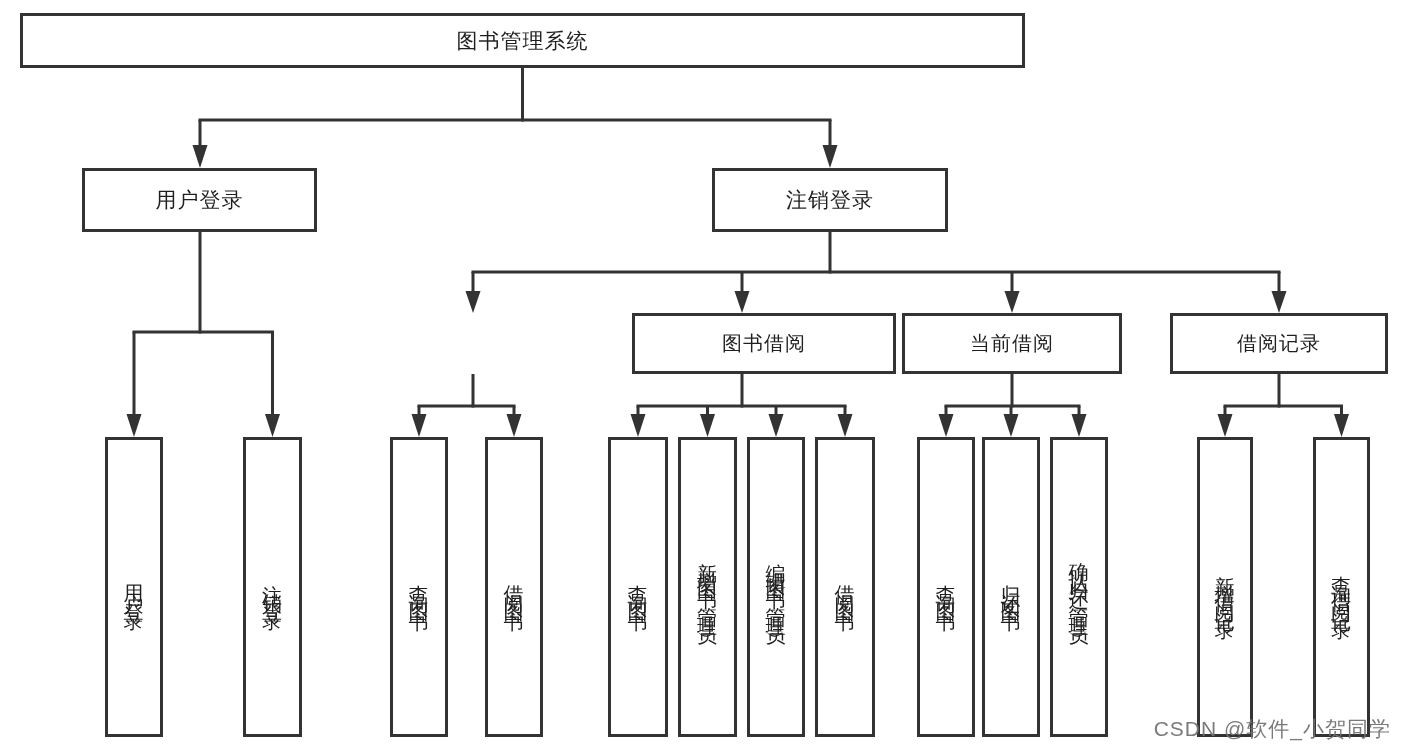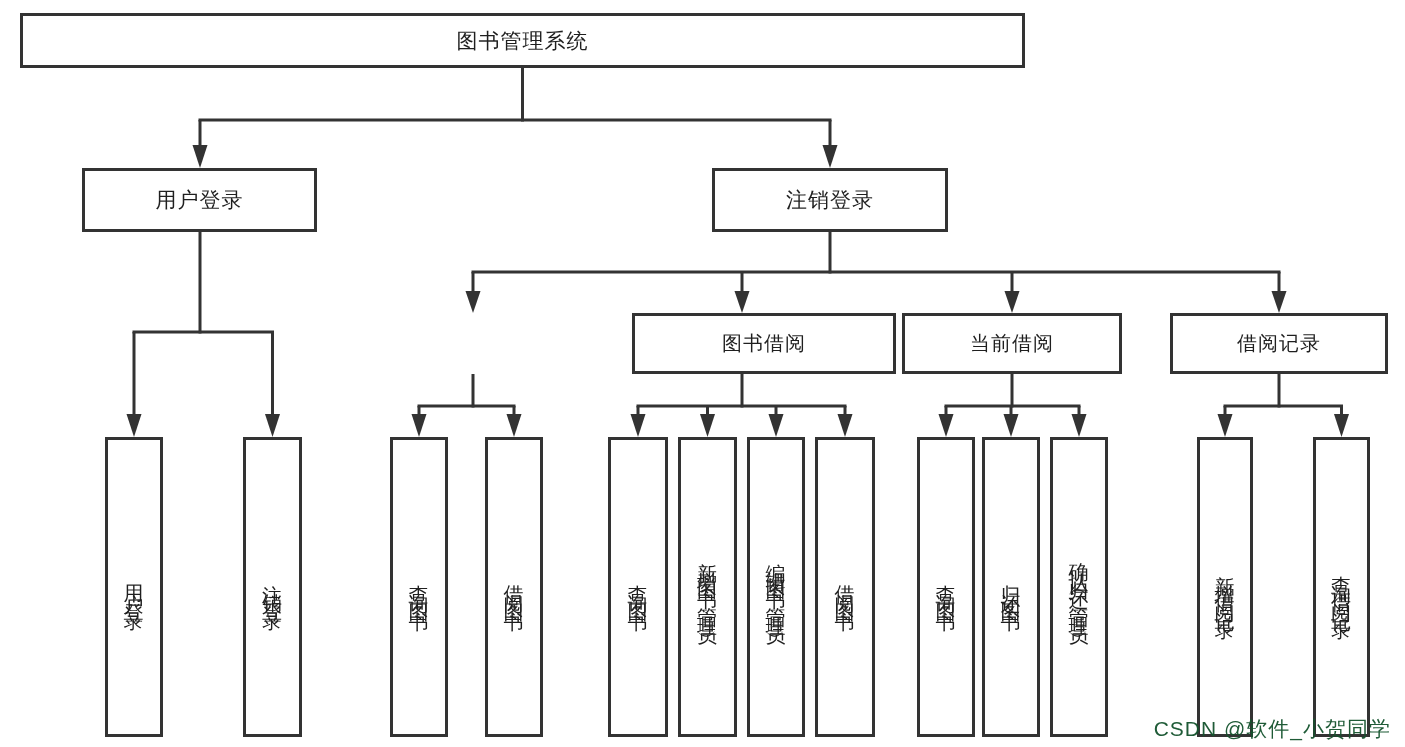--- a/index.html
+++ b/index.html
@@ -19,21 +19,21 @@
   .root{left:20px;top:13px;width:1005px;height:55px;}
   .lvl2{top:168px;height:64px;}
   .lvl3{top:313px;height:61px;font-size:20px;}
   .leaf{top:437px;height:300px;}
   .vtext{
     writing-mode:vertical-rl;text-orientation:mixed;
     font-size:20px;letter-spacing:9px;line-height:1;
   }
   .watermark{
     position:absolute;right:14px;bottom:4px;font-size:21px;
-    color:#14532d;letter-spacing:1px;opacity:.95;z-index:5;white-space:nowrap;
+    color:#737373;letter-spacing:1px;opacity:.95;z-index:5;white-space:nowrap;
   }
 </style>
 </head>
 <body>
 
 <div class="canvas">
 
   <svg class="wires" viewBox="0 0 1405 747" xmlns="http://www.w3.org/2000/svg">
 
     <line x1="522.5" y1="68" x2="522.5" y2="121.5"></line>

